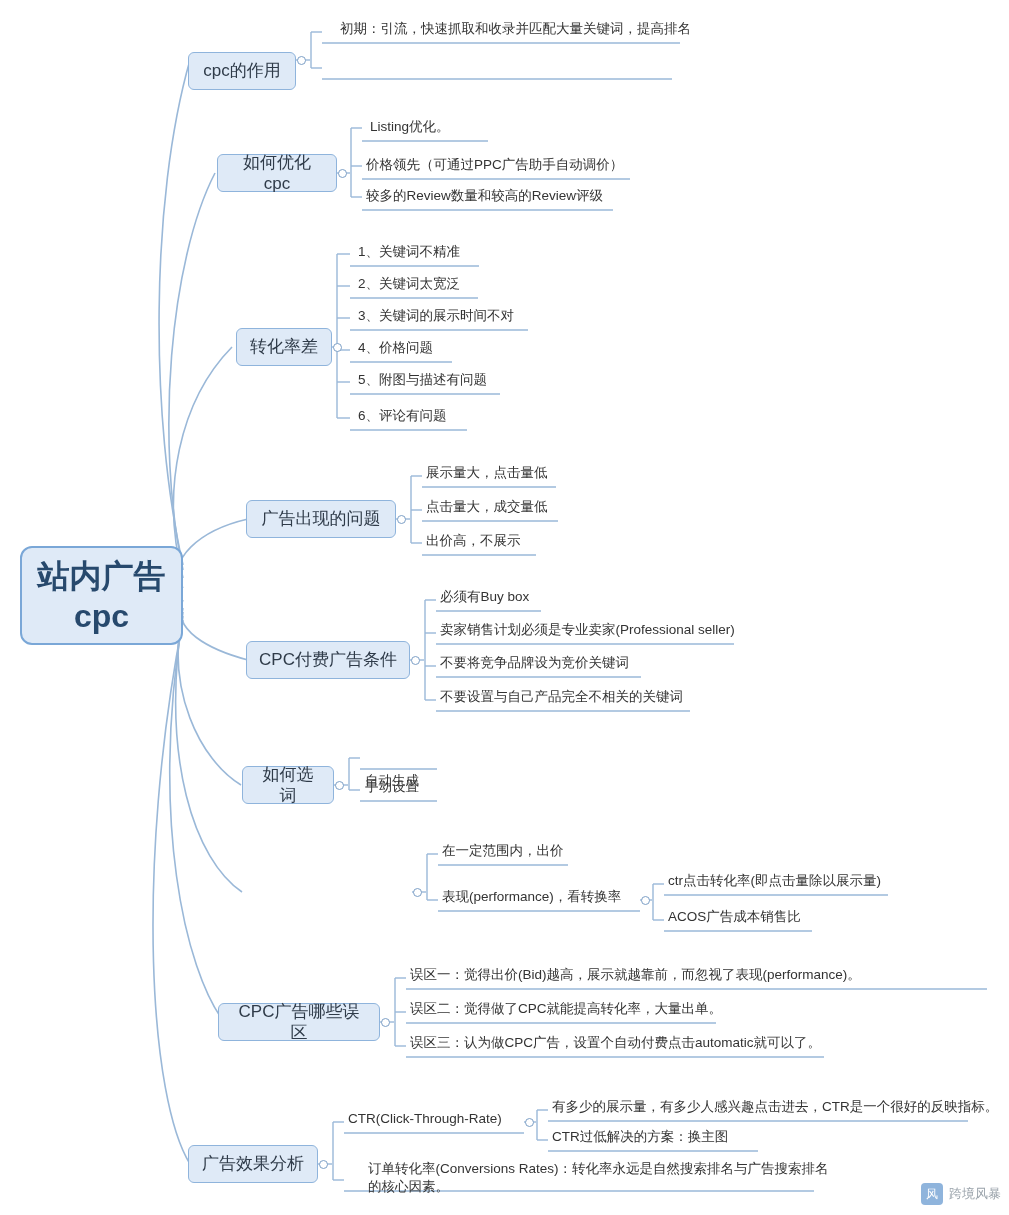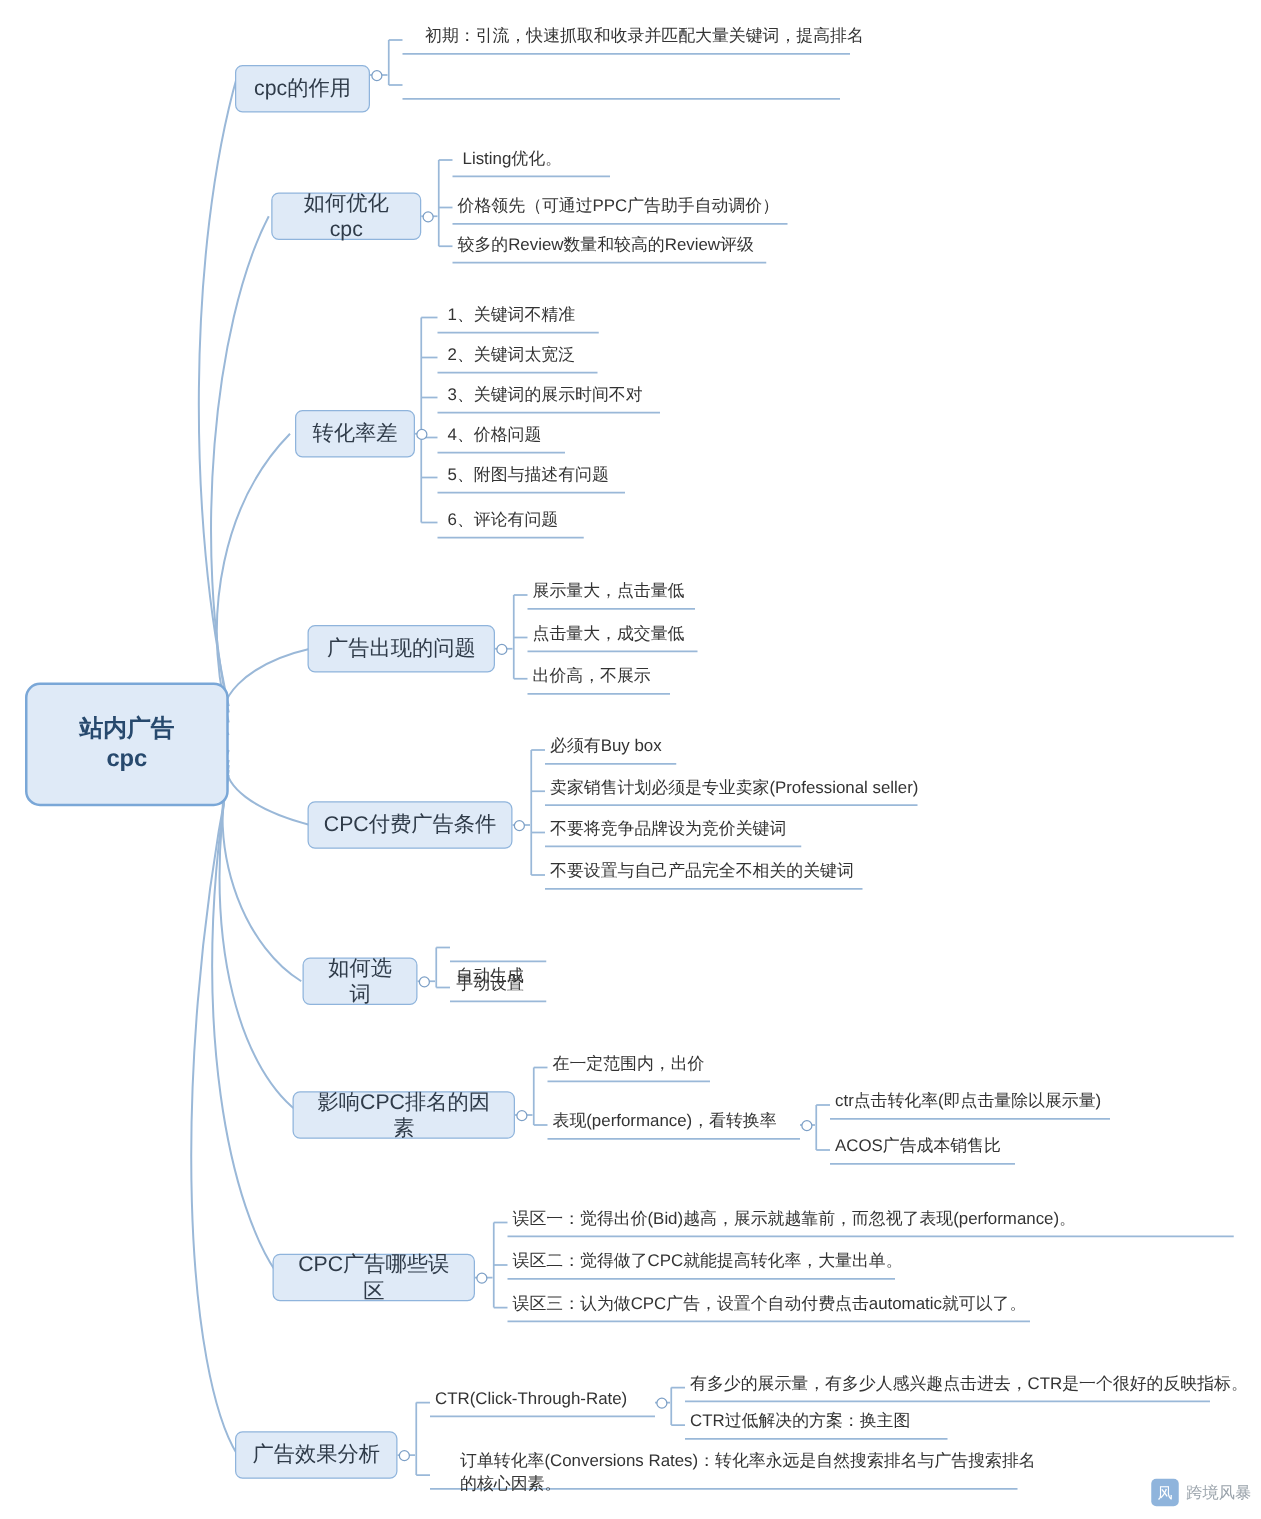--- a/index.html
+++ b/index.html
@@ -22,21 +22,21 @@
     border-radius:6px;
     color:#2f3b49;
     display:flex;align-items:center;justify-content:center;
     text-align:center;
     line-height:1.25;
   }
   .root{
     background:#dfeaf7;
     border:2px solid #7aa7d7;
     border-radius:12px;
-    font-size:19px;
+    font-size:32px;
     font-weight:bold;
     color:#27496d;
     padding:18px 10px;
   }
   .branch{
     font-size:17px;
     padding:6px 12px;
   }
   .leaf{
     position:absolute;
@@ -229,23 +229,20 @@
   <div class="leaf" style="left:440px;top:654px;">不要将竞争品牌设为竞价关键词</div>
   <div class="leaf" style="left:440px;top:688px;">不要设置与自己产品完全不相关的关键词</div>
 
   <div class="node branch" style="left:242px;top:766px;width:92px;height:38px;">
     <span>如何选词</span>
   </div>
   <div class="dot" style="left:335px;top:781px;"></div>
   <div class="leaf" style="left:365px;top:772px;">自动生成</div>
   <div class="leaf" style="left:365px;top:778px;">手动设置</div>
 
-  <div class="node branch" style="left:234px;top:873px;width:178px;height:38px;">
-    <span>影响CPC排名的因素</span>
-  </div>
   <div class="dot" style="left:413px;top:888px;"></div>
   <div class="leaf" style="left:442px;top:842px;">在一定范围内，出价</div>
   <div class="leaf" style="left:442px;top:888px;">表现(performance)，看转换率</div>
   <div class="dot" style="left:641px;top:896px;"></div>
   <div class="leaf" style="left:668px;top:872px;">ctr点击转化率(即点击量除以展示量)</div>
   <div class="leaf" style="left:668px;top:908px;">ACOS广告成本销售比</div>
 
   <div class="node branch" style="left:218px;top:1003px;width:162px;height:38px;">
     <span>CPC广告哪些误区</span>
   </div>

